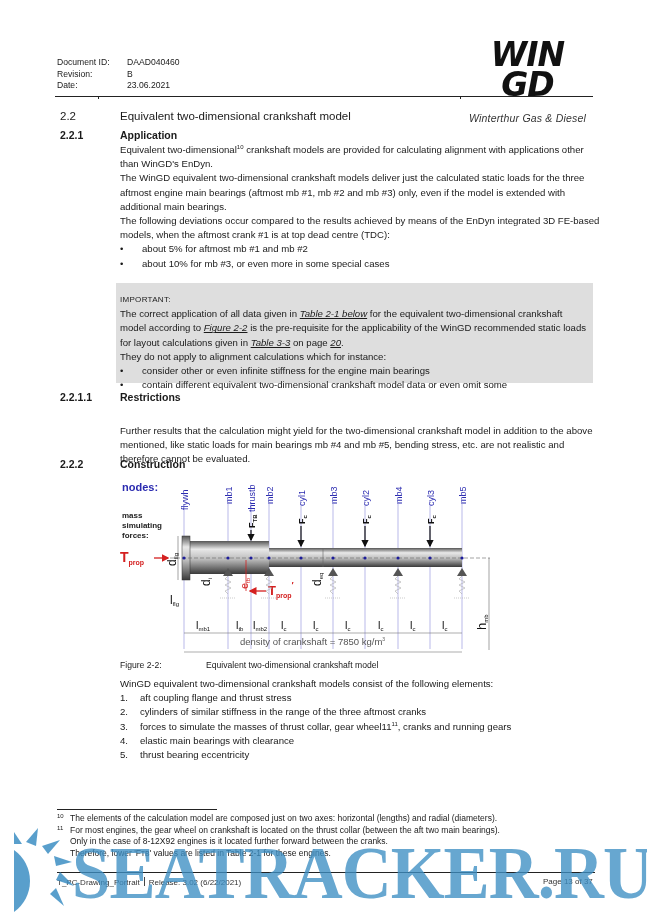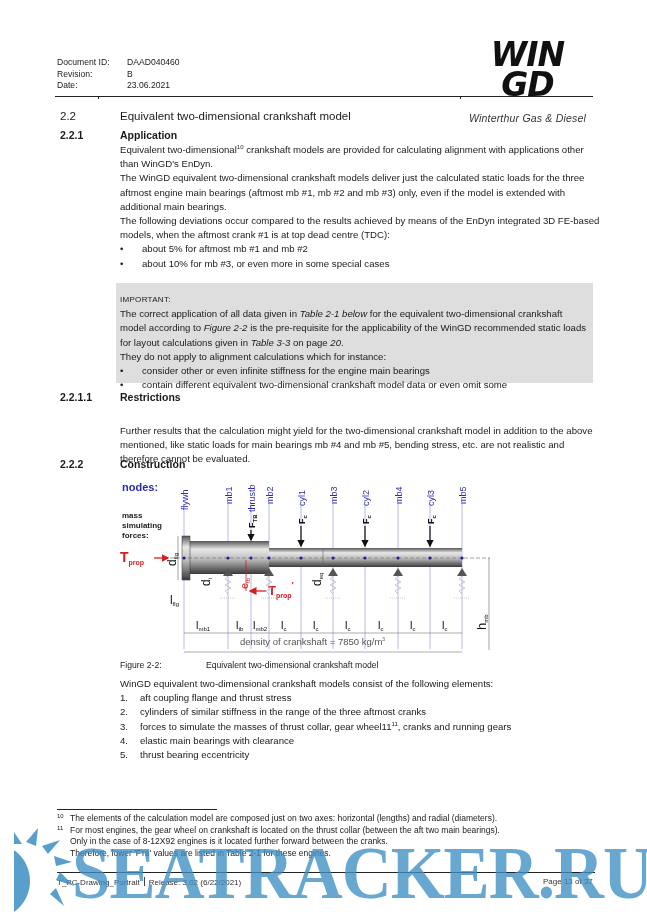--- a/index.html
+++ b/index.html
@@ -25,21 +25,21 @@
   .h3 .num { position:absolute; left:0; }
   .h3 .ttl { position:absolute; left:60px; white-space:nowrap; }
   .para { left:120px; width:480px; font-size:9.6px; line-height:14.2px; }
   .para p { margin:0; }
   .bullet { position:relative; padding-left:22px; }
   .bullet::before { content:"•"; position:absolute; left:0; }
   .note { left:116px; top:283px; width:477px; height:100px; background:#dedede; padding:10px 4px; box-sizing:border-box;
           font-size:9.6px; line-height:14.2px; }
   .note .cap { font-size:8px; letter-spacing:0.3px; }
   .note p { margin:0; }
-  .note i { font-style:italic; }
+  .note i { font-style:italic;text-decoration:underline; }
   
   .fig { left:110px; top:474px; width:400px; height:180px; }
   .figcap { left:120px; top:660px; font-size:8.6px; }
   .figcap .lbl { display:inline-block; width:86px; }
   .list { left:120px; top:677px; width:480px; font-size:9.6px; line-height:14.2px; }
   .list .item { position:relative; padding-left:20px; }
   .list .item .n { position:absolute; left:0; }
   .fn-rule { left:57px; top:809px; width:160px; border-top:1px solid #222; }
   .fn { left:57px; top:813px; width:560px; font-size:8.5px; line-height:11.6px; }
   .fn .row { position:relative; padding-left:13px; }

